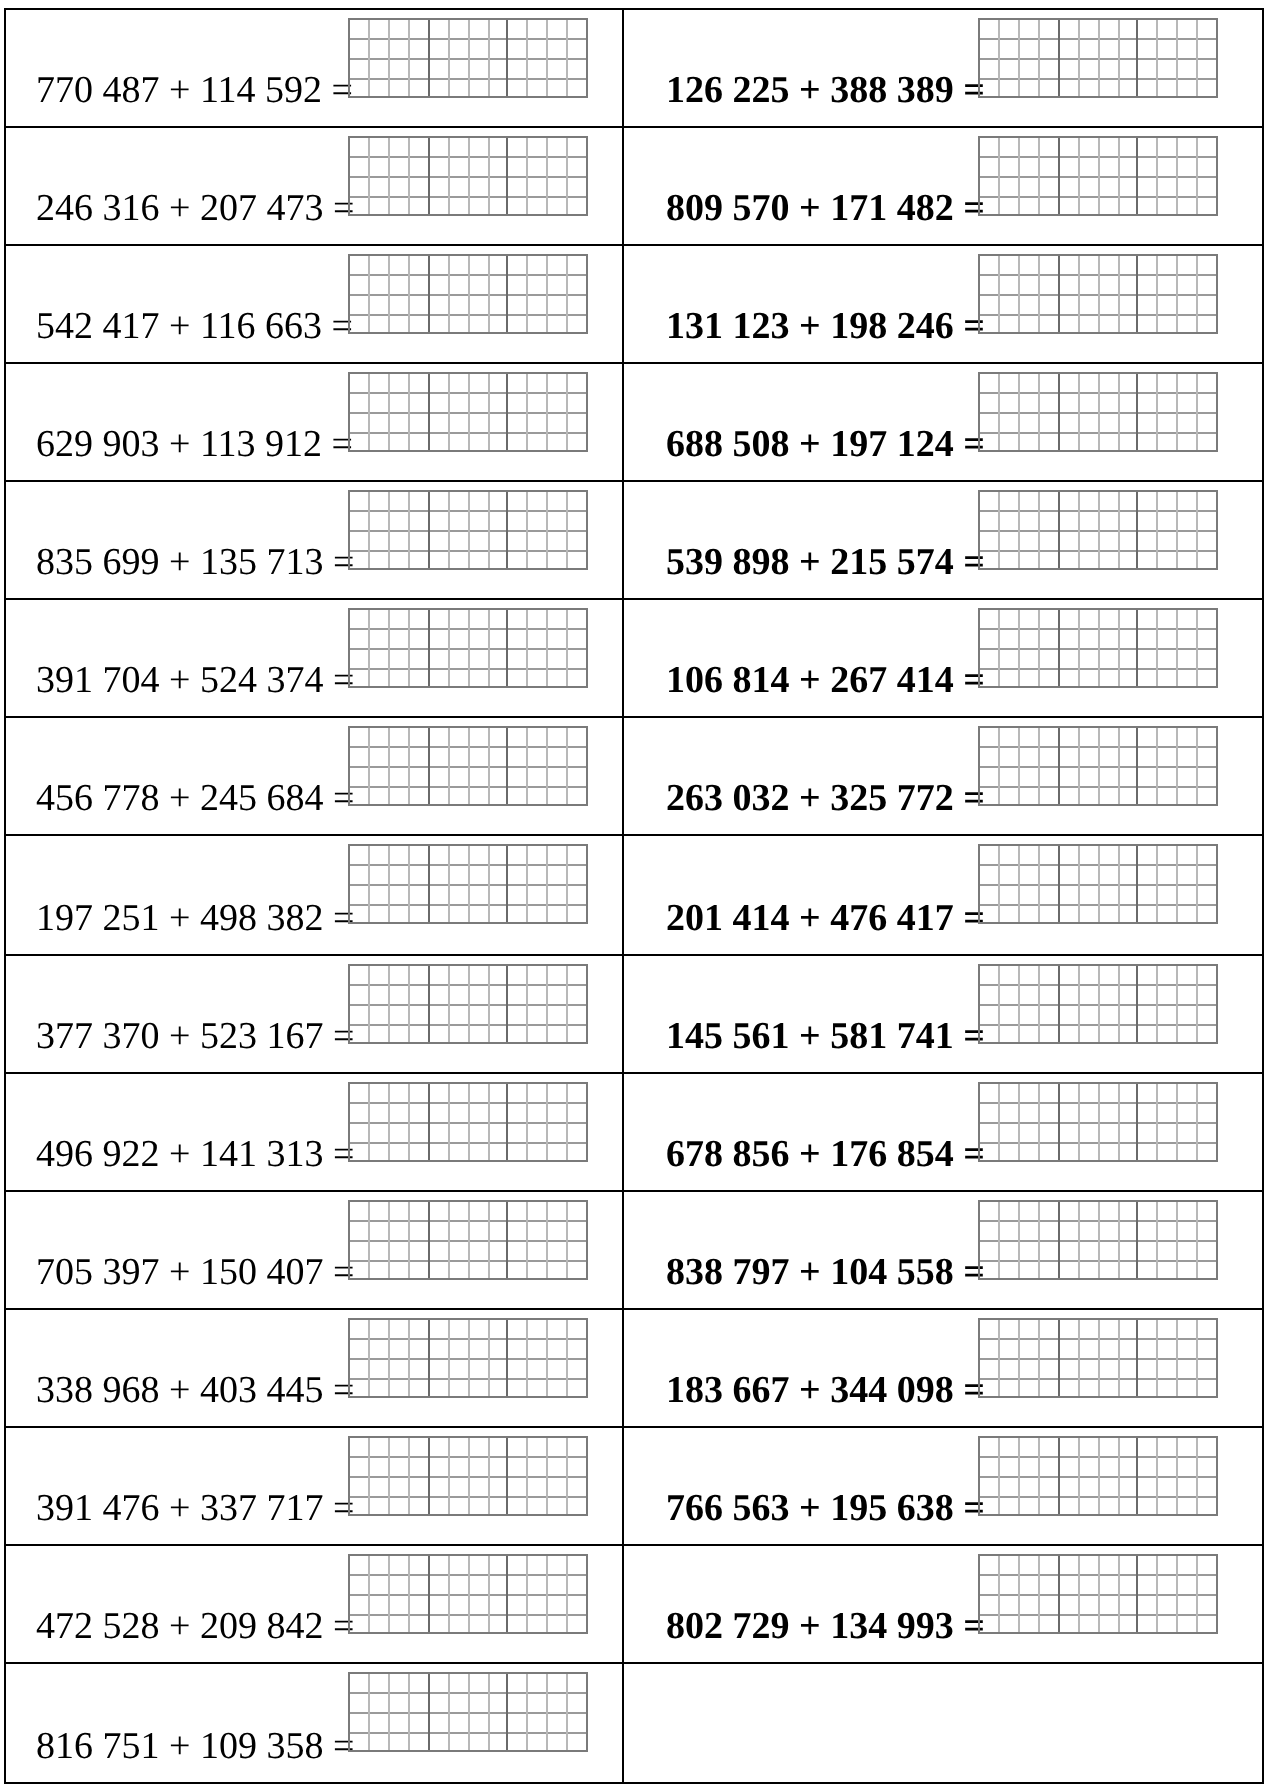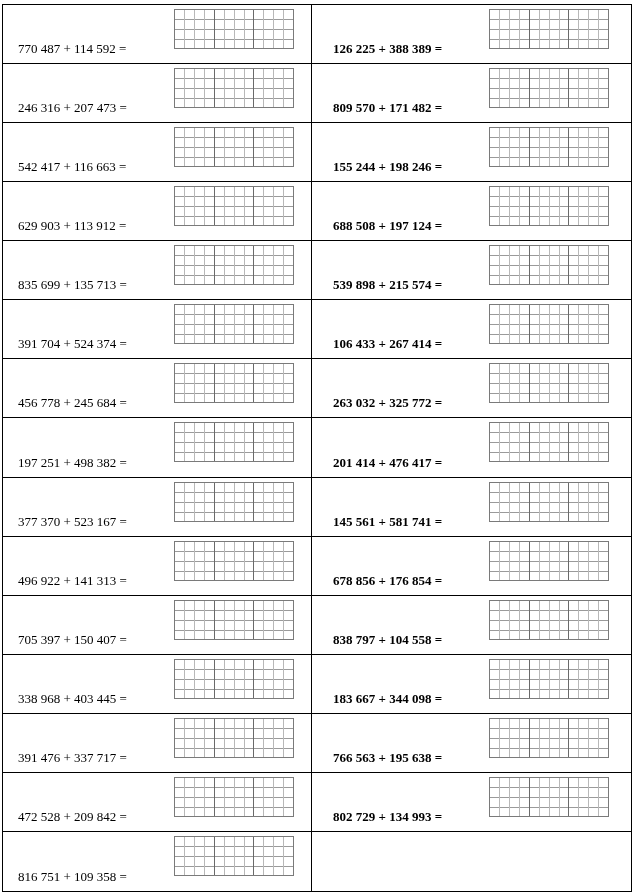--- a/index.html
+++ b/index.html
@@ -18,21 +18,21 @@
   }
   .row:last-child { border-bottom: none; }
   .cell {
     position: relative; height: 100%;
   }
   .cell.left { width: 309px; border-right: 1px solid #000; box-sizing: border-box; }
   .cell.right { width: 319px; font-weight: bold; }
   .expr {
     position: absolute; bottom: 6px;
     font-family: "Liberation Serif", "DejaVu Serif", serif;
-    font-size: 13px; color: #000; white-space: nowrap;
+    font-size: 19px; color: #000; white-space: nowrap;
     letter-spacing: 0px;
   }
   .cell.left .expr { left: 15px; }
   .cell.right .expr { left: 21px; }
   .grid {
     position: absolute; top: 4px;
     width: 120px; height: 40px;
     border: 1px solid #7a7a7a;
     box-sizing: border-box;
     display: flex;
@@ -95,21 +95,21 @@
   <div class="row">
     <div class="cell left">
       <span class="expr">542 417 + 116 663 =</span>
       <div class="grid">
         <div class="major"></div>
         <div class="major"></div>
         <div class="major"></div>
       </div>
     </div>
     <div class="cell right">
-      <span class="expr">155 244 + 198 246 =</span>
+      <span class="expr">131 123 + 198 246 =</span>
       <div class="grid">
         <div class="major"></div>
         <div class="major"></div>
         <div class="major"></div>
       </div>
     </div>
   </div>
 
   <div class="row">
     <div class="cell left">
@@ -152,21 +152,21 @@
   <div class="row">
     <div class="cell left">
       <span class="expr">391 704 + 524 374 =</span>
       <div class="grid">
         <div class="major"></div>
         <div class="major"></div>
         <div class="major"></div>
       </div>
     </div>
     <div class="cell right">
-      <span class="expr">106 433 + 267 414 =</span>
+      <span class="expr">106 814 + 267 414 =</span>
       <div class="grid">
         <div class="major"></div>
         <div class="major"></div>
         <div class="major"></div>
       </div>
     </div>
   </div>
 
   <div class="row">
     <div class="cell left">

